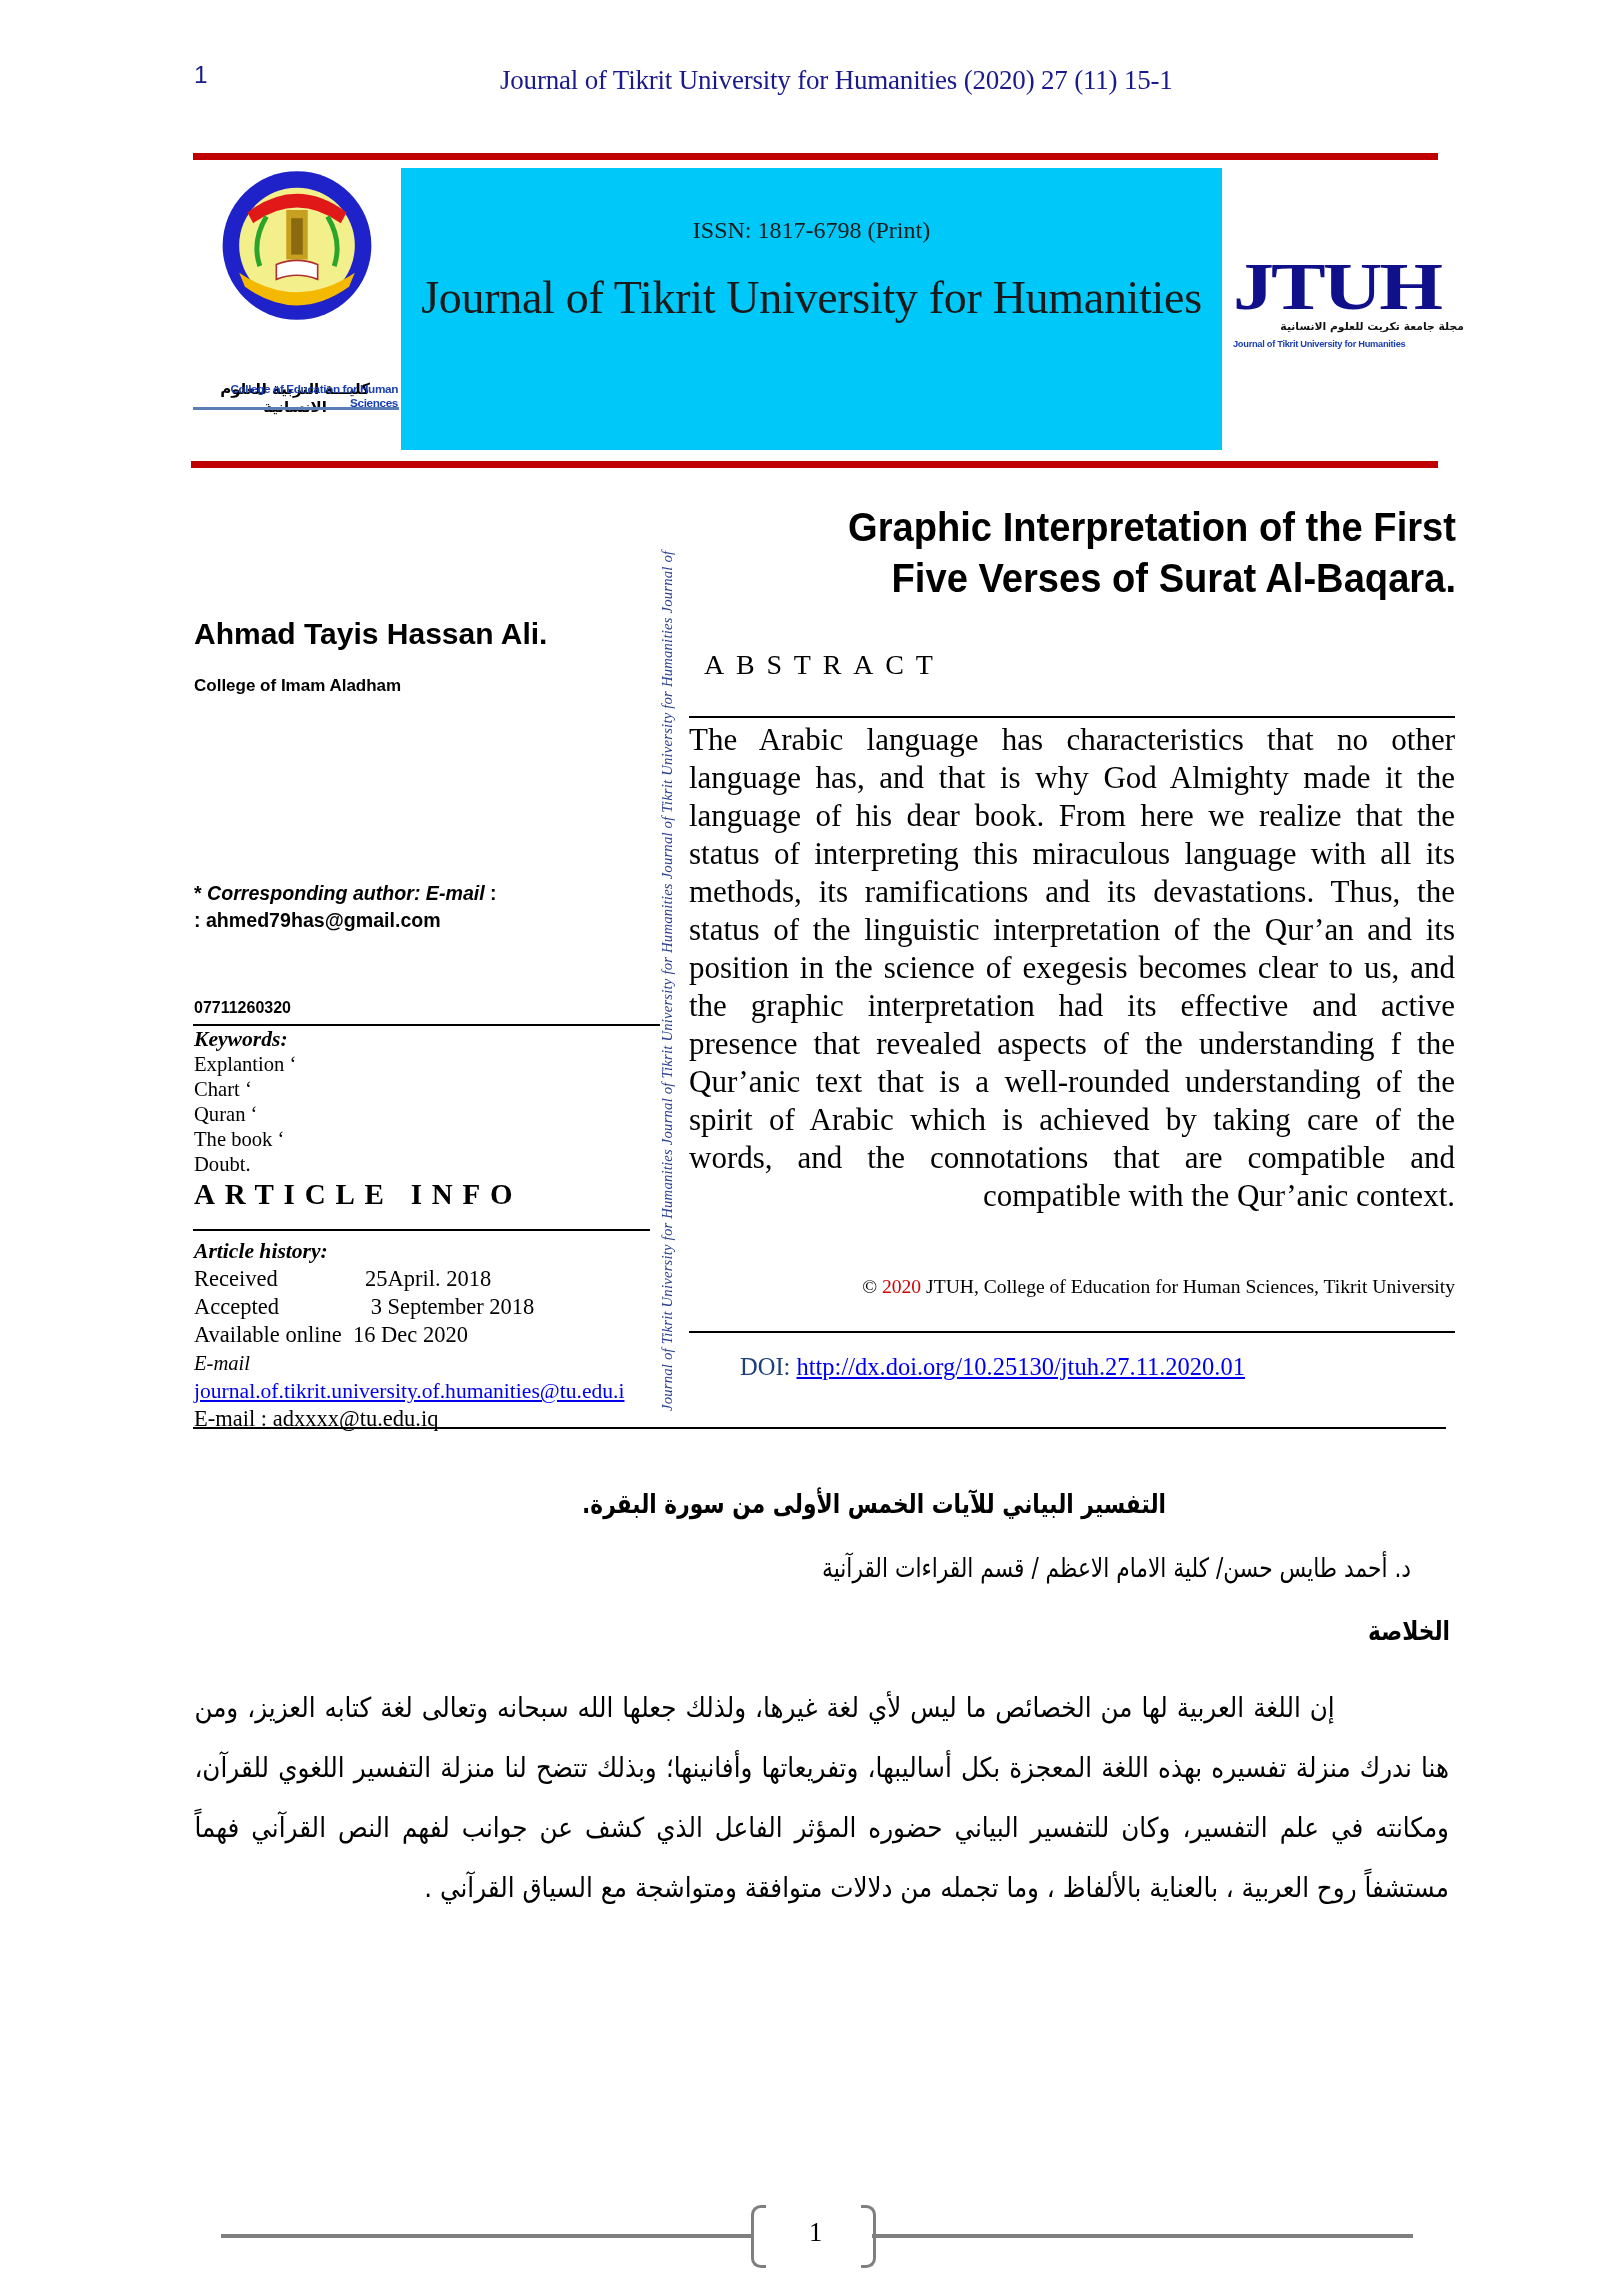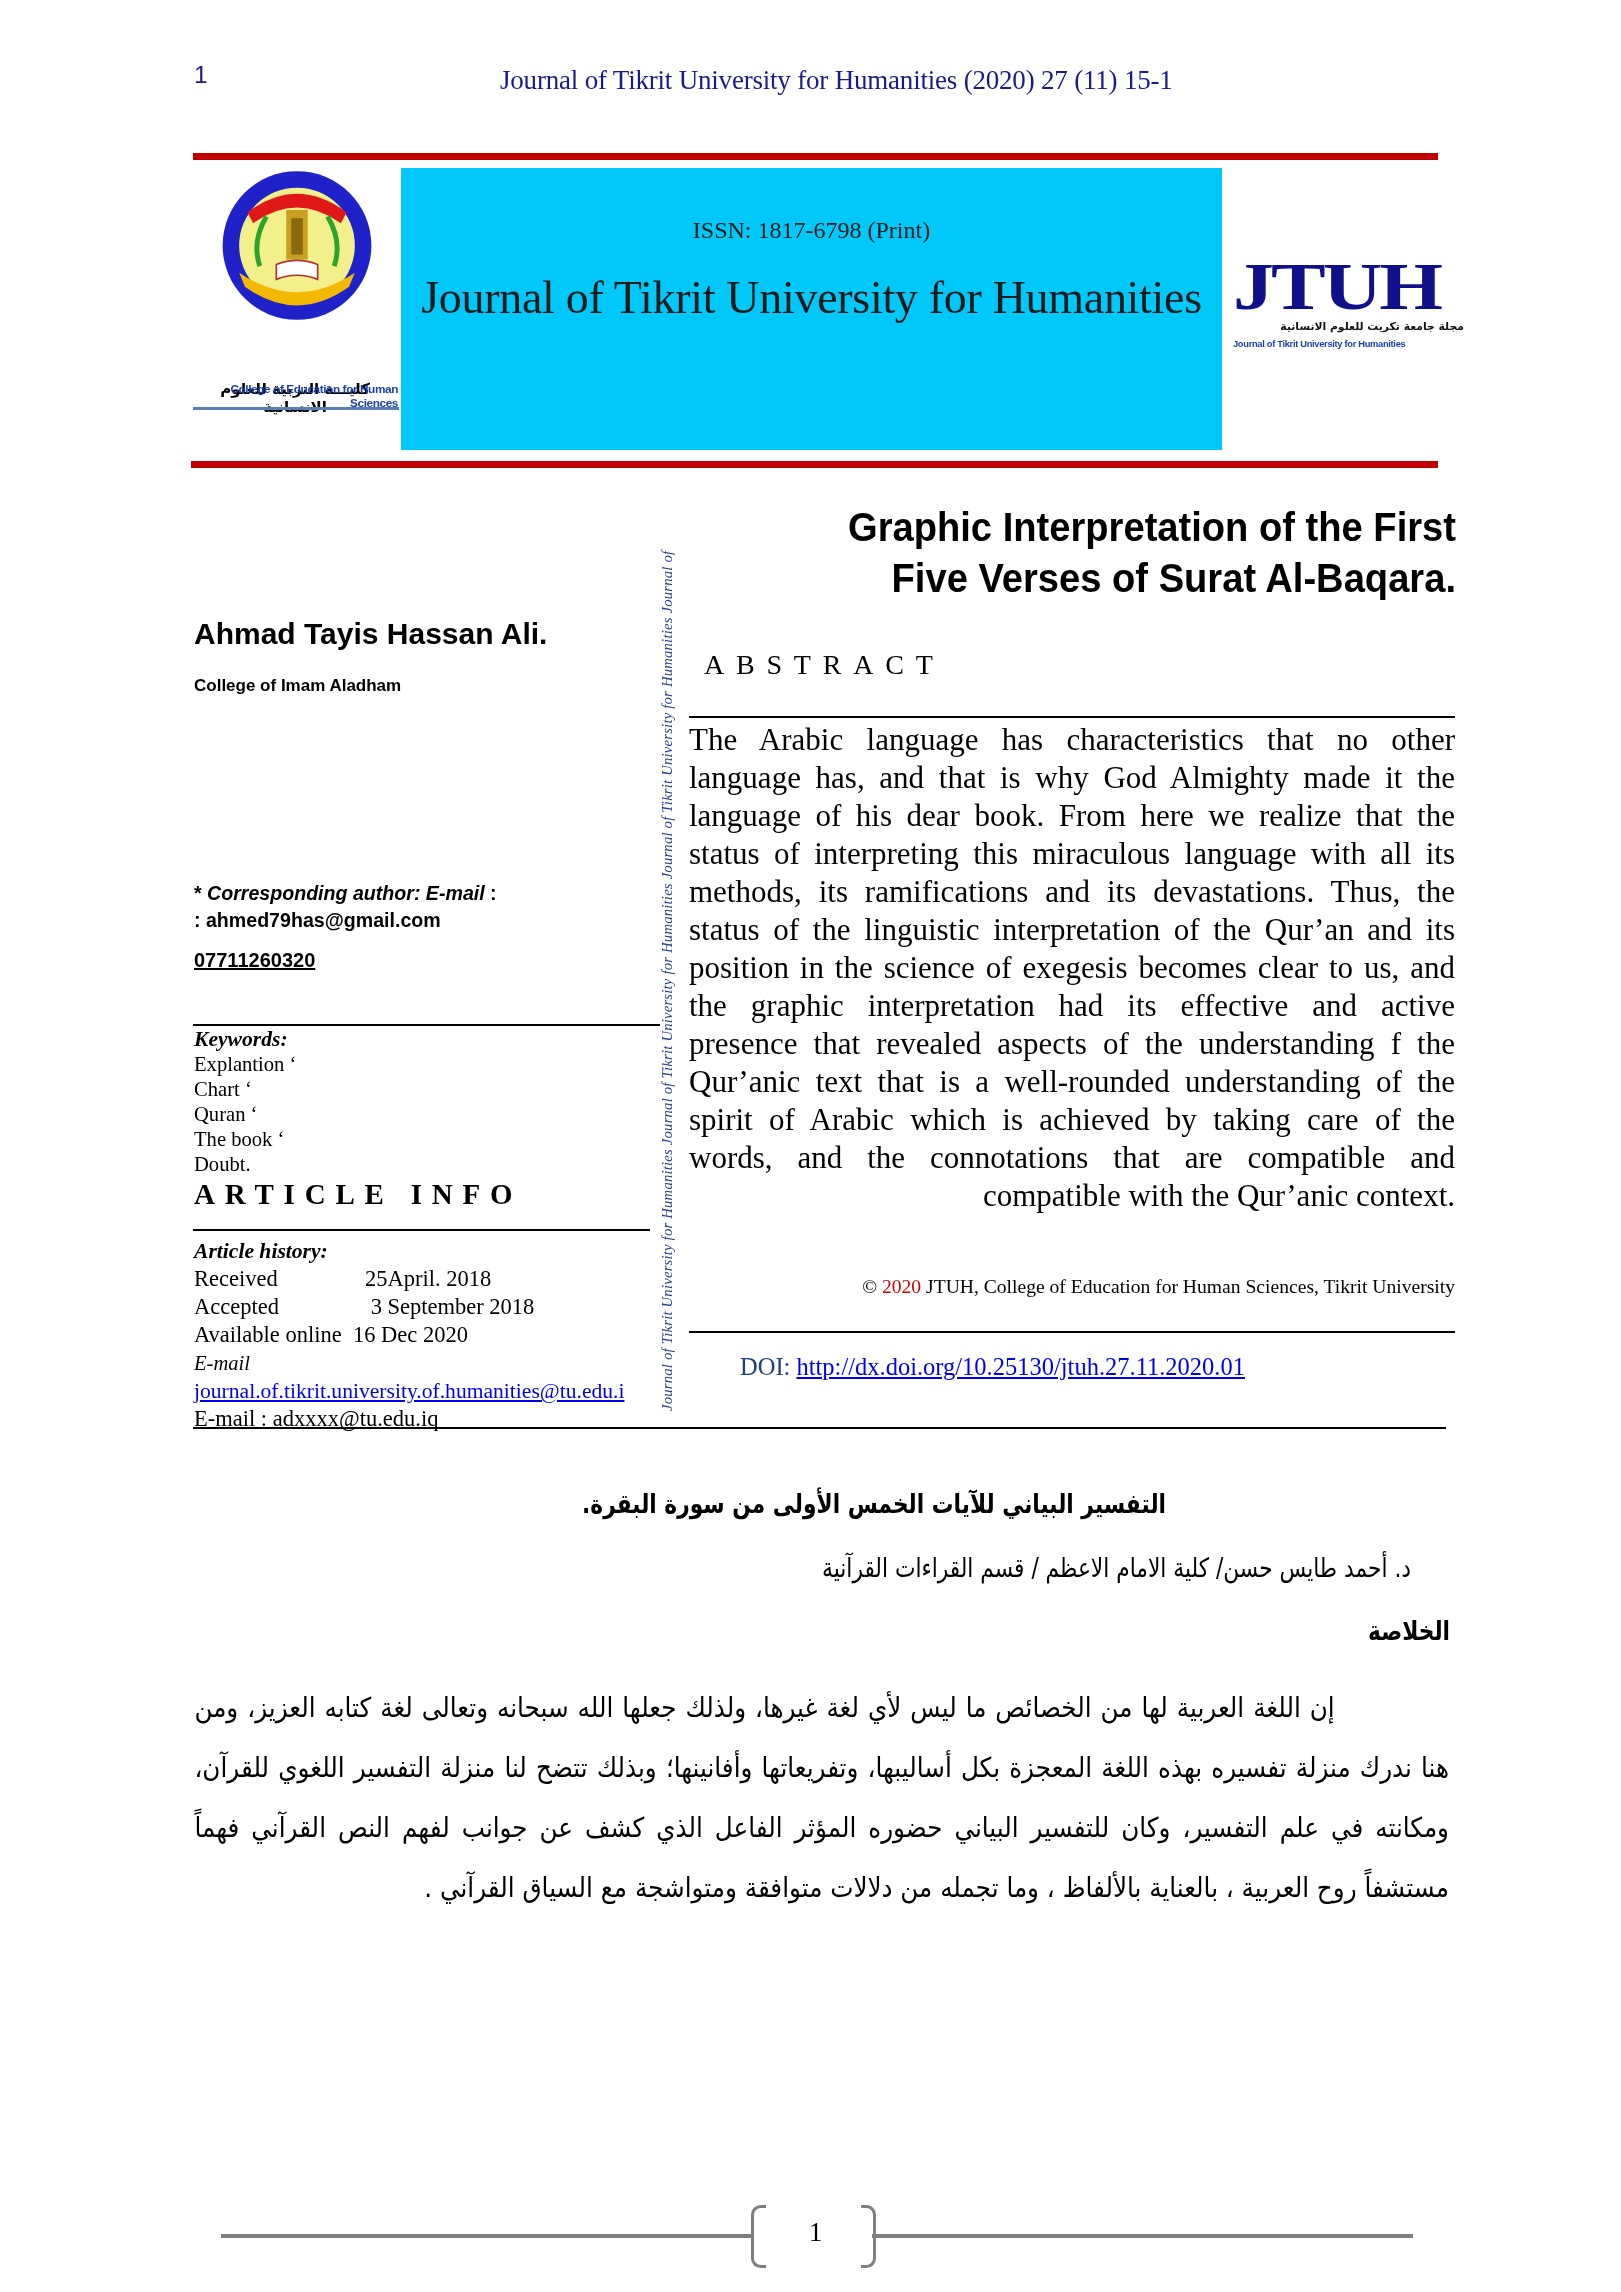--- a/index.html
+++ b/index.html
@@ -45,21 +45,21 @@
   #doi-rule { left: 689px; top: 1331px; width: 766px; height: 2px; background: #000; }
   #doi-line { left: 740px; top: 1353px; font-size: 24.5px; color: #1f3f7a; }
   #doi-line a { color: #0000ee; text-decoration: underline; }
   #main-rule { left: 193px; top: 1427px; width: 1253px; height: 2px; background: #000; }
 
   
   #author { left: 194px; top: 617px; font-family: "Liberation Sans", sans-serif; font-weight: bold; font-size: 30px; }
   #affil { left: 194px; top: 676px; font-family: "Liberation Sans", sans-serif; font-weight: bold; font-size: 17px; }
   #corr { left: 194px; top: 880px; font-family: "Liberation Sans", sans-serif; font-weight: bold; font-size: 19.6px; line-height: 26.5px; }
   #corr .it { font-style: italic; }
-  #phone { left: 194px; top: 949px; font-family: "Liberation Sans", sans-serif; font-weight: bold; font-size: 20px; text-decoration: underline; }
+  #phone { left: 194px; top: 999px; font-family: "Liberation Sans", sans-serif; font-weight: bold; font-size: 16px; }
   #kw-rule { left: 193px; top: 1024px; width: 467px; height: 2px; background: #000; }
   #kw-block { left: 194px; top: 1027px; font-size: 20.6px; line-height: 25px; }
   #kw-title { font-weight: bold; font-style: italic; font-size: 21.6px; }
   #article-info { left: 194px; top: 1178px; font-weight: bold; font-size: 29px; letter-spacing: 9.8px; }
   #ai-rule { left: 193px; top: 1229px; width: 457px; height: 2px; background: #000; }
   #history { left: 194px; top: 1237px; font-size: 22.5px; line-height: 28px; }
   #history .h-title { font-weight: bold; font-style: italic; font-size: 21.6px; }
   #history .lbl { display: inline-block; width: 171px; }
   #history .em-lbl { font-style: italic; font-size: 20.6px; }
   #history a { color: #0000ee; text-decoration: underline; font-size: 21.6px; }

